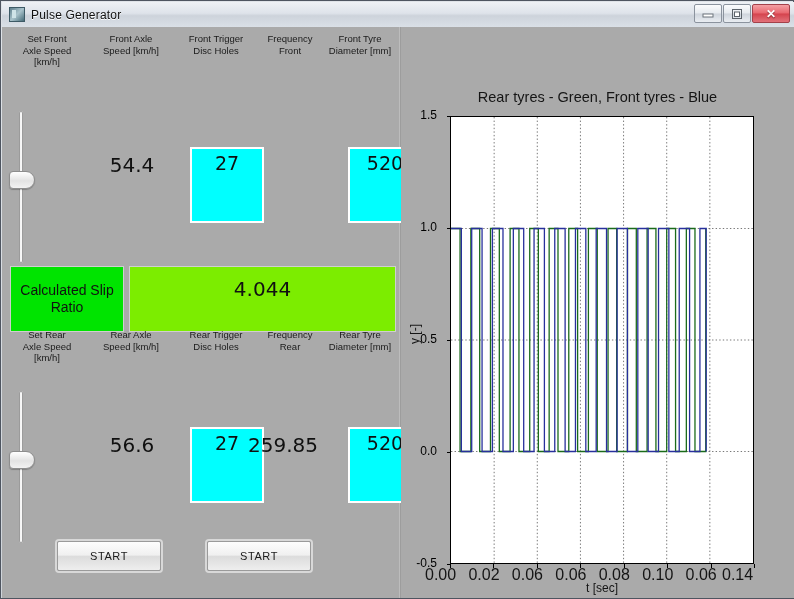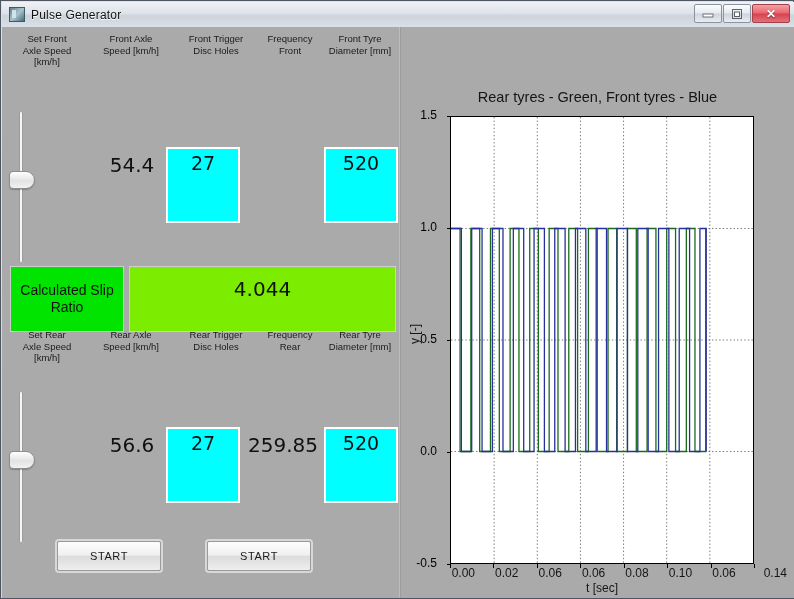--- a/index.html
+++ b/index.html
@@ -96,20 +96,21 @@
     font-family:"DejaVu Sans",sans-serif;
   }
   
   .cyanbox{
     position:absolute;background:#00ffff;
     border:2px solid #ffffff;
     box-sizing:border-box;
     font-size:19px;color:#101010;
     text-align:center;padding-top:3px;
     font-family:"DejaVu Sans",sans-serif;
+    margin-left:24px;
   }
   
   #slip-label{
     position:absolute;left:8px;top:239px;width:114px;height:66px;
     background:#00e400;border:1px solid #cfcfcf;box-sizing:border-box;
     font-size:14px;color:#111;text-align:center;
     display:flex;align-items:center;justify-content:center;
     line-height:17px;
   }
   #slip-value{
@@ -137,22 +138,22 @@
   #plot{
     position:absolute;left:49px;top:89px;width:304px;height:448px;
     background:#ffffff;border:1px solid #000;box-sizing:border-box;
   }
   #plot svg{display:block;width:100%;height:100%;}
   .ytick{
     position:absolute;right:357px;width:60px;text-align:right;
     font-size:12px;color:#000000;
   }
   .xtick{
-    position:absolute;width:50px;text-align:right;
-    font-size:12px;color:#151515;
+    position:absolute;width:50px;text-align:left;
+    font-size:16px;color:#151515;
   }
   #xlabel{
     position:absolute;left:49px;top:554px;width:304px;text-align:center;
     font-size:12px;color:#151515;
   }
   #ylabel{
     position:absolute;left:-16px;top:300px;width:60px;text-align:center;
     font-size:12px;color:#151515;
     transform:rotate(-90deg);transform-origin:center center;
   }
@@ -291,20 +292,20 @@
             <div class="xtick" style="left: 110.857px; top: 539px;">0.06</div>
             <div class="tickmark" style="left: 135.857px; top: 537px; width: 1px; height: 4px;"></div>
             <div class="xtick" style="left: 154.286px; top: 539px;">0.06</div>
             <div class="tickmark" style="left: 179.286px; top: 537px; width: 1px; height: 4px;"></div>
             <div class="xtick" style="left: 197.714px; top: 539px;">0.08</div>
             <div class="tickmark" style="left: 222.714px; top: 537px; width: 1px; height: 4px;"></div>
             <div class="xtick" style="left: 241.143px; top: 539px;">0.10</div>
             <div class="tickmark" style="left: 266.143px; top: 537px; width: 1px; height: 4px;"></div>
             <div class="xtick" style="left: 284.571px; top: 539px;">0.06</div>
             <div class="tickmark" style="left: 309.571px; top: 537px; width: 1px; height: 4px;"></div>
-            <div class="xtick" style="left: 336px; top: 539px;">0.14</div>
+            <div class="xtick" style="left: 321px; top: 539px;">0.14</div>
             <div class="tickmark" style="left: 353px; top: 537px; width: 1px; height: 4px;"></div>
           </div>
       </div>
     </div>
 
   </div>
 </div>
 
 </body></html>

